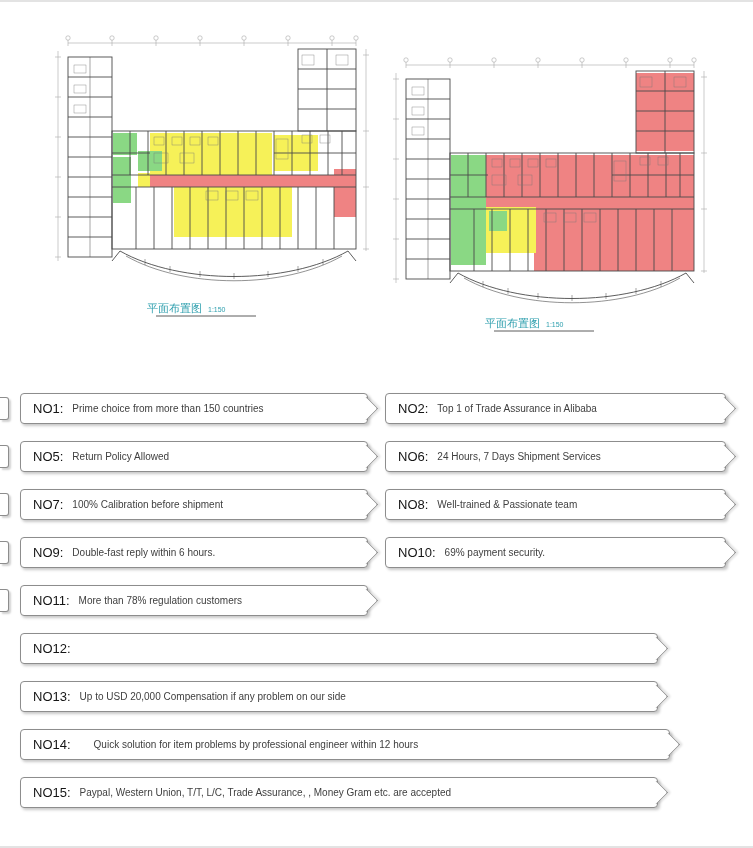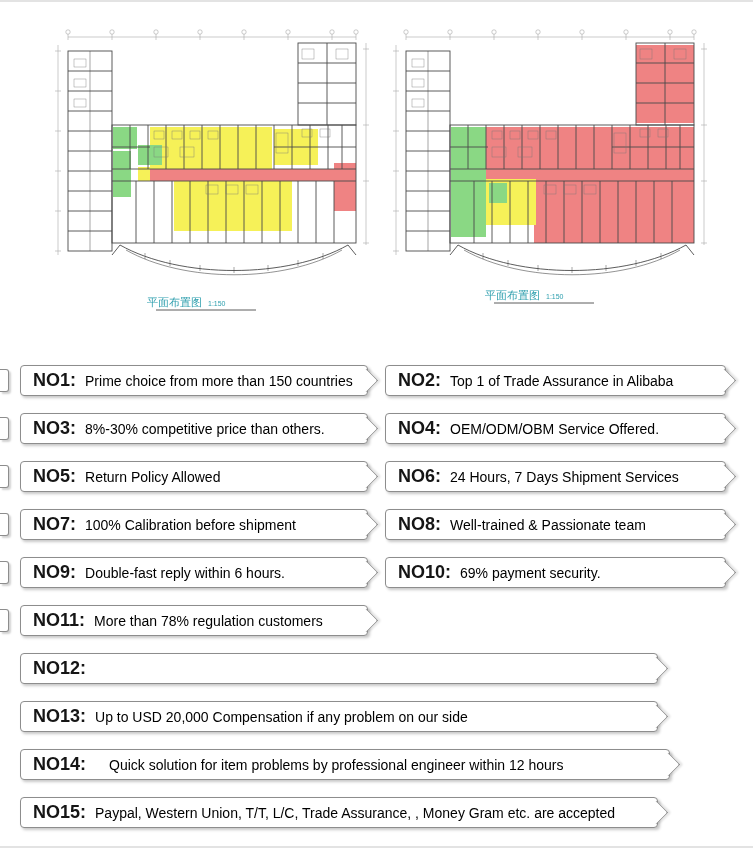--- a/index.html
+++ b/index.html
@@ -4,21 +4,21 @@
 <style>
   * { margin:0; padding:0; box-sizing:border-box; }
   html,body { background:#ffffff; }
   body { font-family:"Liberation Sans", sans-serif; }
   .page{
     position:relative; width:753px; height:848px; background:#fff;
     border-top:2px solid #e3e3e3; border-bottom:2px solid #e3e3e3;
     overflow:hidden; margin:0 auto;
   }
   
-  .plans{ display:flex; align-items:flex-end; padding-top:5px; }
+  .plans{ display:flex; align-items:flex-start; padding-top:5px;margin-top:28px; }
   .plan-left{ margin-left:50px; }
   .plan-right{ margin-left:16px; margin-top:22px; }
   svg.plan{ display:block; }
 
   
   .benefits{ position:relative; margin-top:36px; }
   .row{ position:relative; height:31px; margin-bottom:17px; }
   .banner{ position:absolute; top:0; height:31px; }
   .pos-l{ left:0;   width:382px; }
   .pos-r{ left:385px; width:356px;padding-left:40px; }
@@ -37,22 +37,22 @@
     position:absolute; right:-8px; top:6px; width:17px; height:17px;
     transform:rotate(45deg); background:#fff; border-radius:2px;
     border-top:1px solid #8d8d8d; border-right:1px solid #8d8d8d;
     box-shadow:2px -2px 2px rgba(0,0,0,.10);
   }
   .edge-tab{
     position:absolute; left:0; top:4px; width:9px; height:23px; background:#fff;
     border:1px solid #8d8d8d; border-left:none; border-radius:0 3px 3px 0;
     box-shadow:2px 2px 2px rgba(0,0,0,.18);
   }
-  .no{ font-weight:700; font-size:18px; color:#151515; margin-right:9px; }
-  .txt{ font-size:14px; color:#000000; }
+  .no{ font-weight:400; font-size:13px; color:#151515; margin-right:9px; }
+  .txt{ font-size:10px; color:#404040; }
 </style>
 </head>
 <body>
 
 <svg width="0" height="0" style="position:absolute" aria-hidden="true">
   <defs>
     <g id="bldg" fill="none" stroke="#4a4a4a" stroke-width="0.9">
 
       <rect x="18" y="22" width="44" height="200"></rect>
       <line x1="18" y1="42" x2="62" y2="42"></line>
@@ -241,37 +241,20 @@
       </div>
       <div class="banner pos-r">
         <div class="box">
           <b class="no">NO2:</b>
           <span class="txt">Top 1 of Trade Assurance in Alibaba</span>
           <span class="tail"></span>
         </div>
       </div>
     </div>
 
-    <div class="row">
-      <div class="banner pos-l">
-        <span class="edge-tab"></span>
-        <div class="box">
-          <b class="no">NO3:</b>
-          <span class="txt">8%-30% competitive price than others.</span>
-          <span class="tail"></span>
-        </div>
-      </div>
-      <div class="banner pos-r">
-        <div class="box">
-          <b class="no">NO4:</b>
-          <span class="txt">OEM/ODM/OBM Service Offered.</span>
-          <span class="tail"></span>
-        </div>
-      </div>
-    </div>
 
     <div class="row">
       <div class="banner pos-l">
         <span class="edge-tab"></span>
         <div class="box">
           <b class="no">NO5:</b>
           <span class="txt">Return Policy Allowed</span>
           <span class="tail"></span>
         </div>
       </div>

